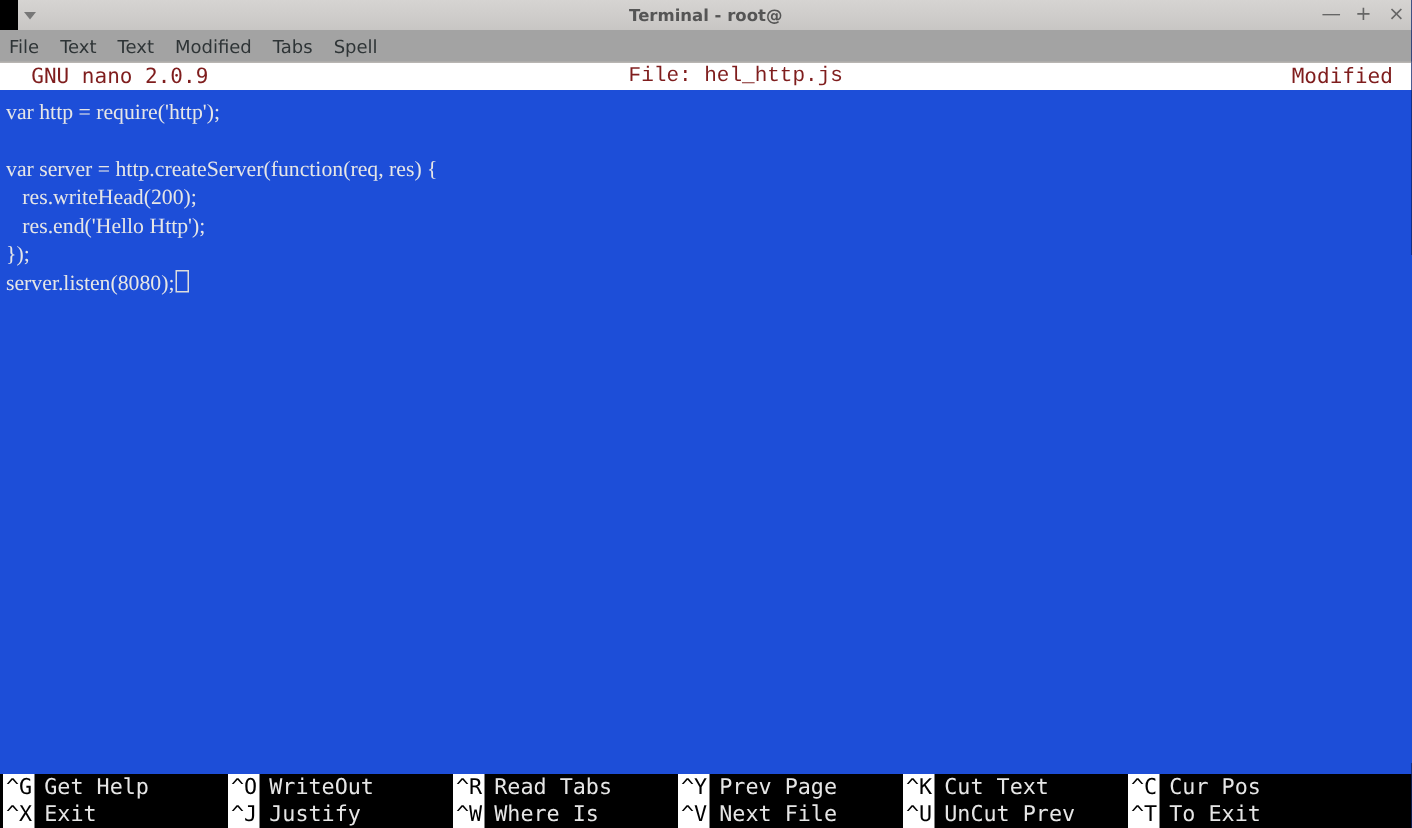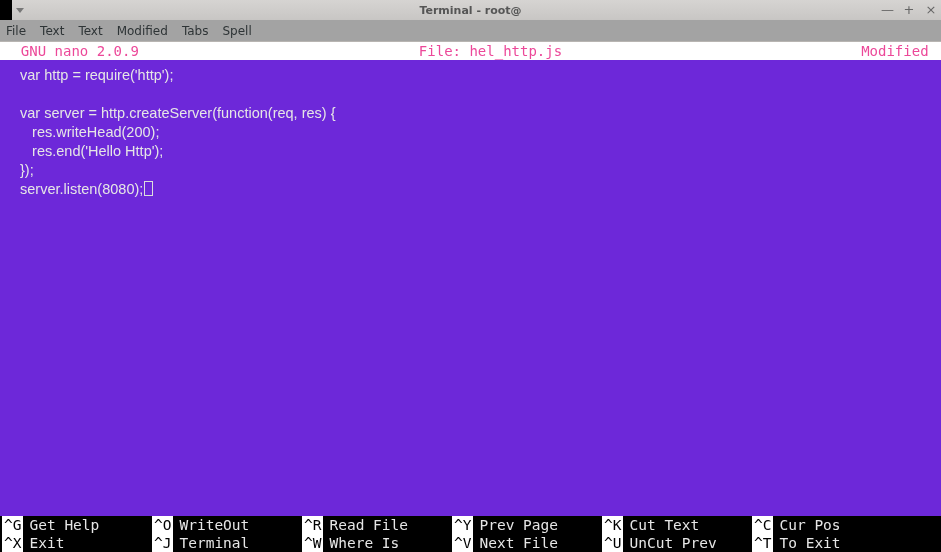--- a/index.html
+++ b/index.html
@@ -41,39 +41,39 @@
     font-size: 12px;
     color: #2e3436;
     gap: 14px;
     border-bottom: 1px solid #b8b5b2;
   }
   .menubar span { cursor: default; }
   
   .nanoheader {
     height: 18px;
     background: #ffffff;
-    color: #ec4899;
+    color: #7f1d1d;
     font-family: "DejaVu Sans Mono", "Liberation Mono", monospace;
     font-size: 14px;
     display: flex;
     align-items: center;
     padding: 0 4px;
     white-space: pre;
   }
   .nanoheader .left { flex: 0 0 auto; }
-  .nanoheader .center { flex: 1 1 auto; text-align: center; }
+  .nanoheader .center { flex: 1 1 auto; text-align: center; font-family: Liberation Mono, monospace; }
   .nanoheader .right { flex: 0 0 auto; padding-left: 19px; }
   
   .editor {
-    background: #6d28d9;
+    background: #1d4ed8;
     color: #e6e6e6;
-    font-family: Liberation Sans, sans-serif;
+    font-family: Liberation Serif, serif;
     font-size: 14.5px;
     line-height: 19px;
-    padding: 6px 4px 0 20px;
+    padding: 6px 4px 0 4px;
     height: 456px;
     white-space: pre;
     position: relative;
   }
   .cursorbox {
     display:inline-block;
     width:9px; height:15px;
     border:1px solid #ddd;
     vertical-align: -2px;
     margin-left:1px;
@@ -140,21 +140,21 @@
     <div class="shcell">
         <span class="shkey">^G</span>
         <span>Get Help</span>
       </div>
     <div class="shcell">
         <span class="shkey">^O</span>
         <span>WriteOut</span>
       </div>
     <div class="shcell">
         <span class="shkey">^R</span>
-        <span>Read File</span>
+        <span>Read Tabs</span>
       </div>
     <div class="shcell">
         <span class="shkey">^Y</span>
         <span>Prev Page</span>
       </div>
     <div class="shcell">
         <span class="shkey">^K</span>
         <span>Cut Text</span>
       </div>
     <div class="shcell">
@@ -162,21 +162,21 @@
         <span>Cur Pos</span>
       </div>
   </div>
   <div class="shrow">
     <div class="shcell">
         <span class="shkey">^X</span>
         <span>Exit</span>
       </div>
     <div class="shcell">
         <span class="shkey">^J</span>
-        <span>Terminal</span>
+        <span>Justify</span>
       </div>
     <div class="shcell">
         <span class="shkey">^W</span>
         <span>Where Is</span>
       </div>
     <div class="shcell">
         <span class="shkey">^V</span>
         <span>Next File</span>
       </div>
     <div class="shcell">

